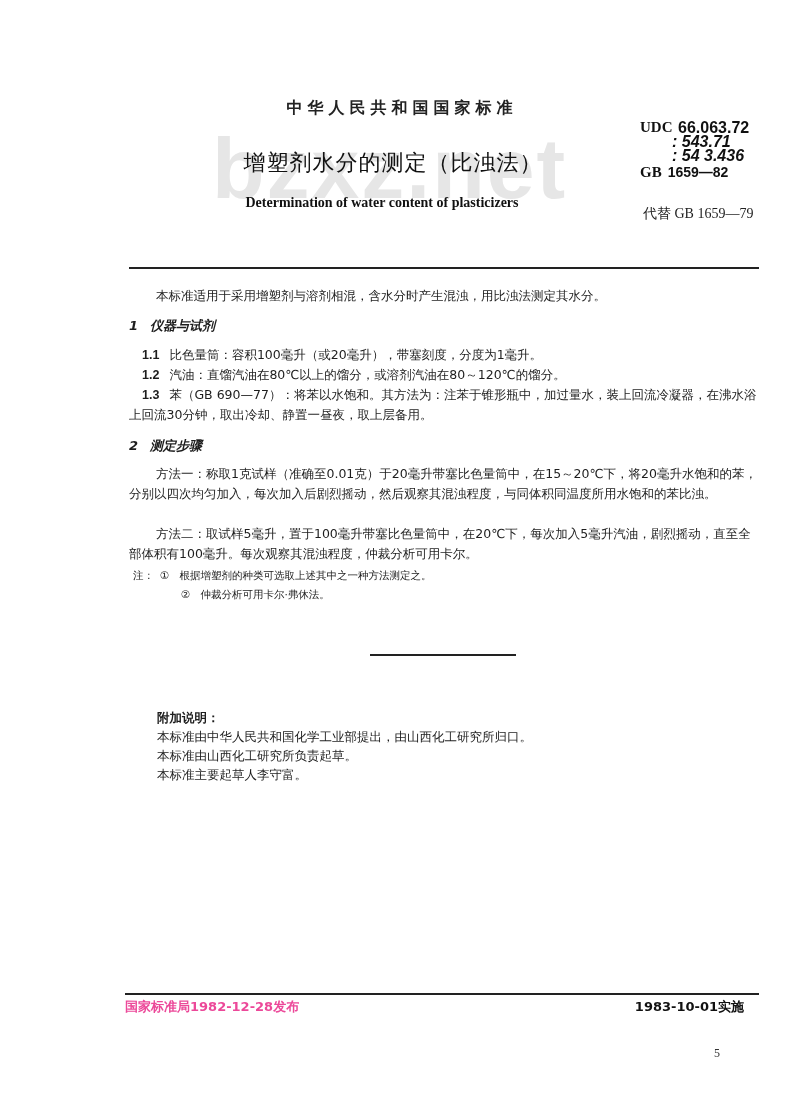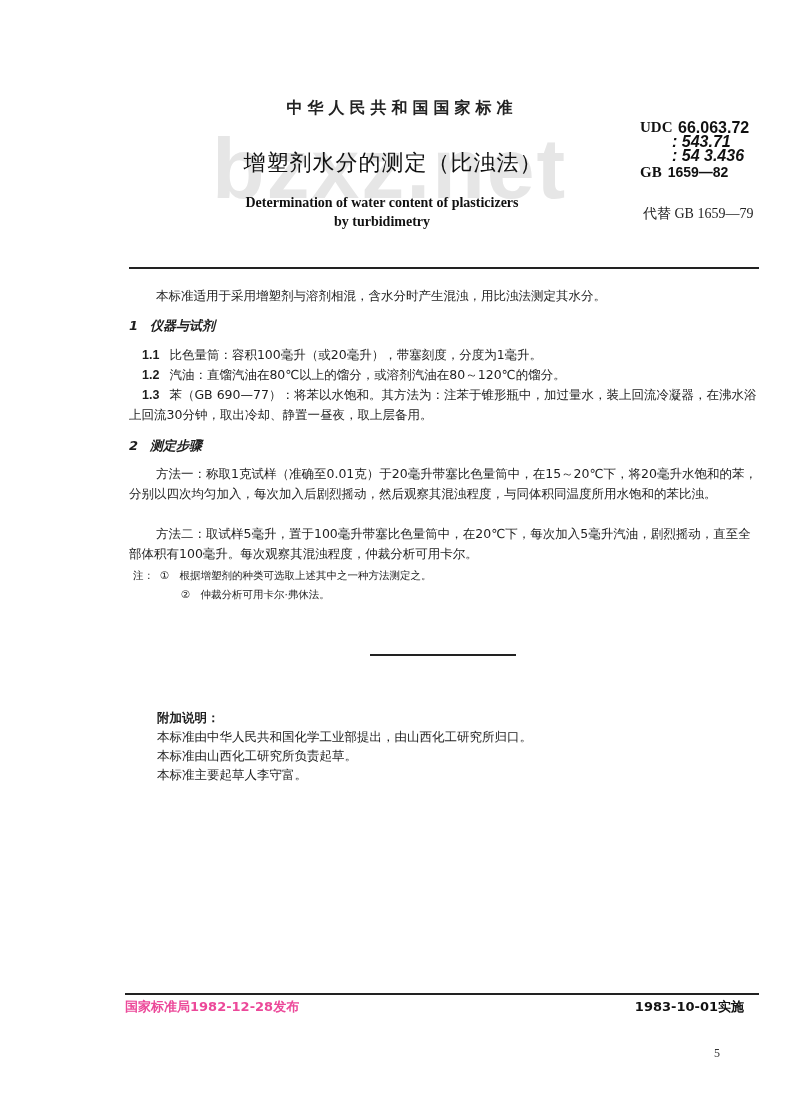--- a/index.html
+++ b/index.html
@@ -167,21 +167,20 @@
 <body>
 
 <div class="abs watermark">bzxz.net</div>
 
 <div class="abs header-national">中华人民共和国国家标准</div>
 
 <div class="abs title-cn">增塑剂水分的测定（比浊法）</div>
 
 <div class="abs title-en">
   <div>Determination of water content of plasticizers</div>
-  <div>by turbidimetry</div>
 </div>
 
 <div class="abs udc-block">
   <div class="udc-row">
     <span class="udc-label">UDC</span>
     <span class="udc-val">66.063.72</span>
   </div>
   <div class="udc-row">
     <span class="udc-val udc-indent">: 543.71</span>
   </div>

